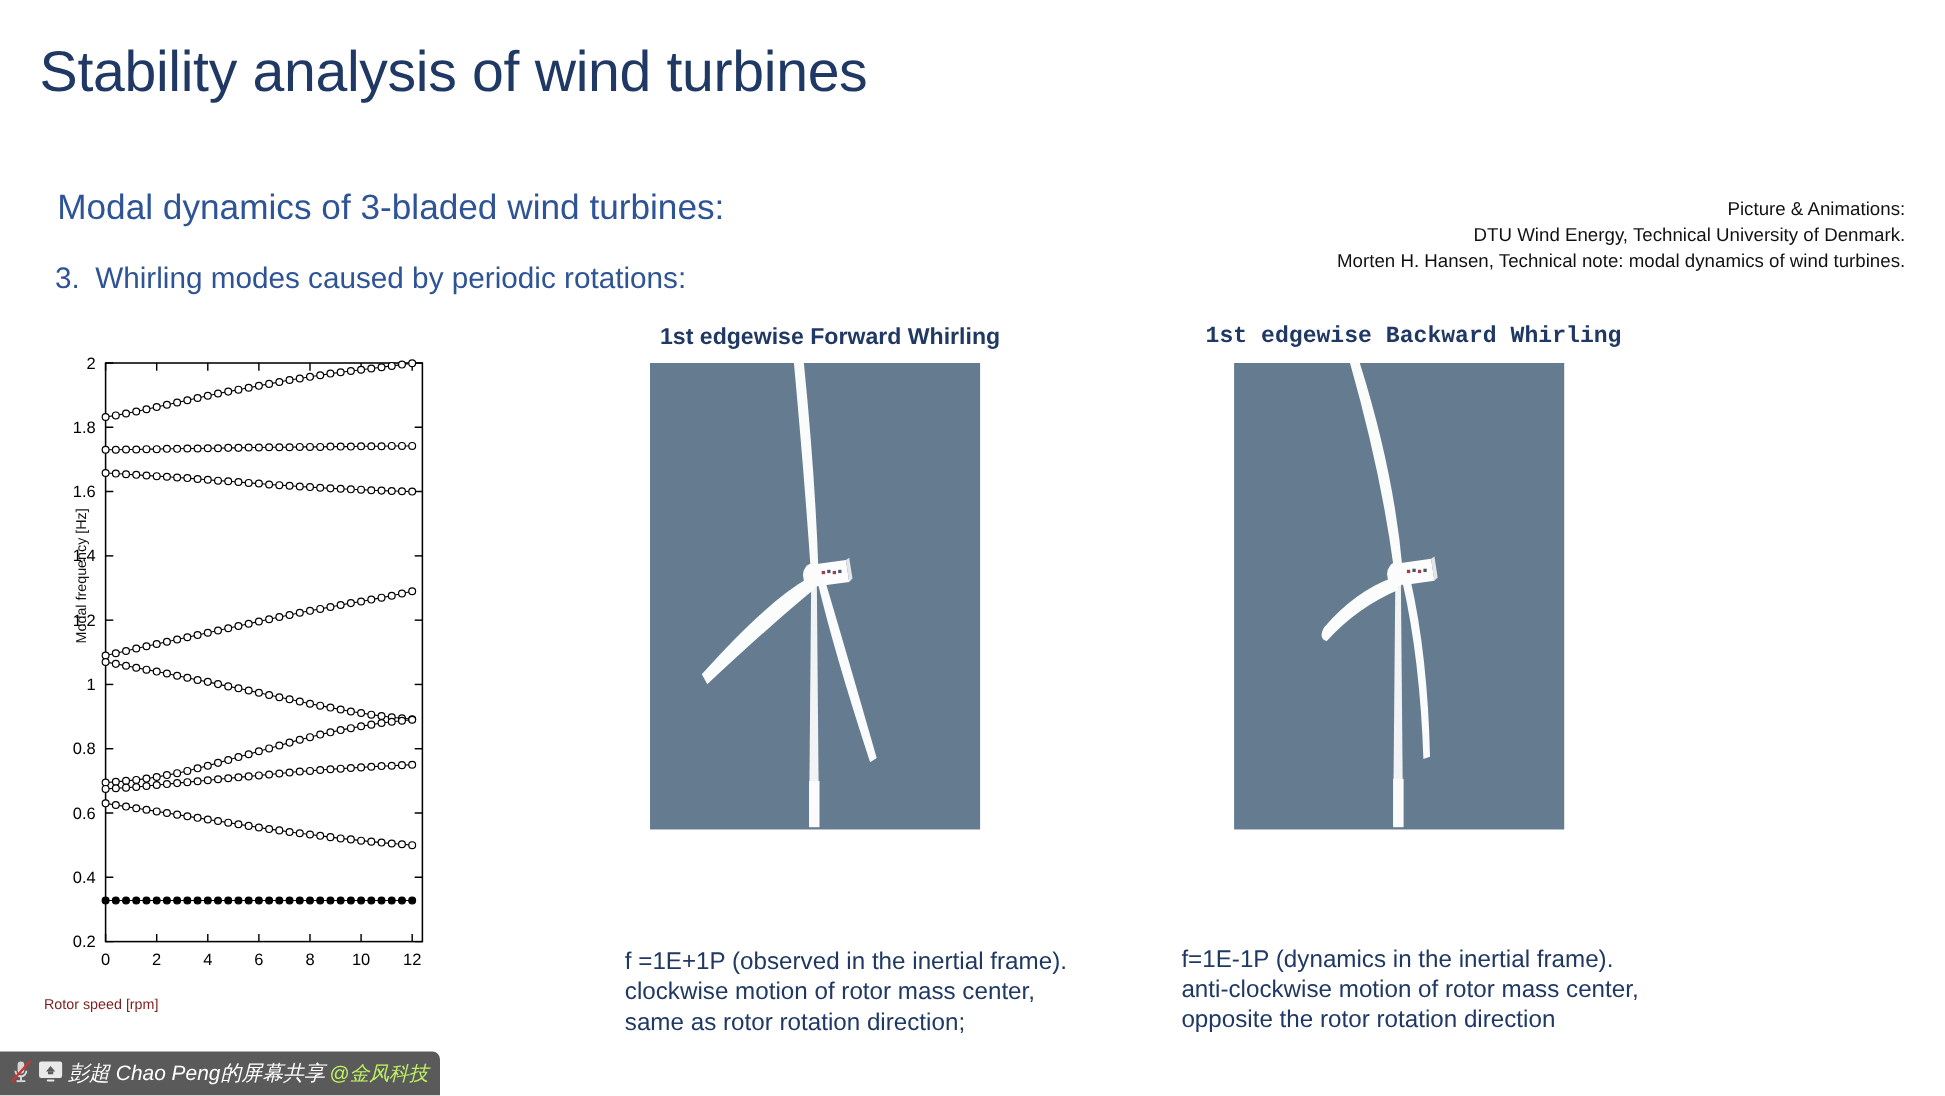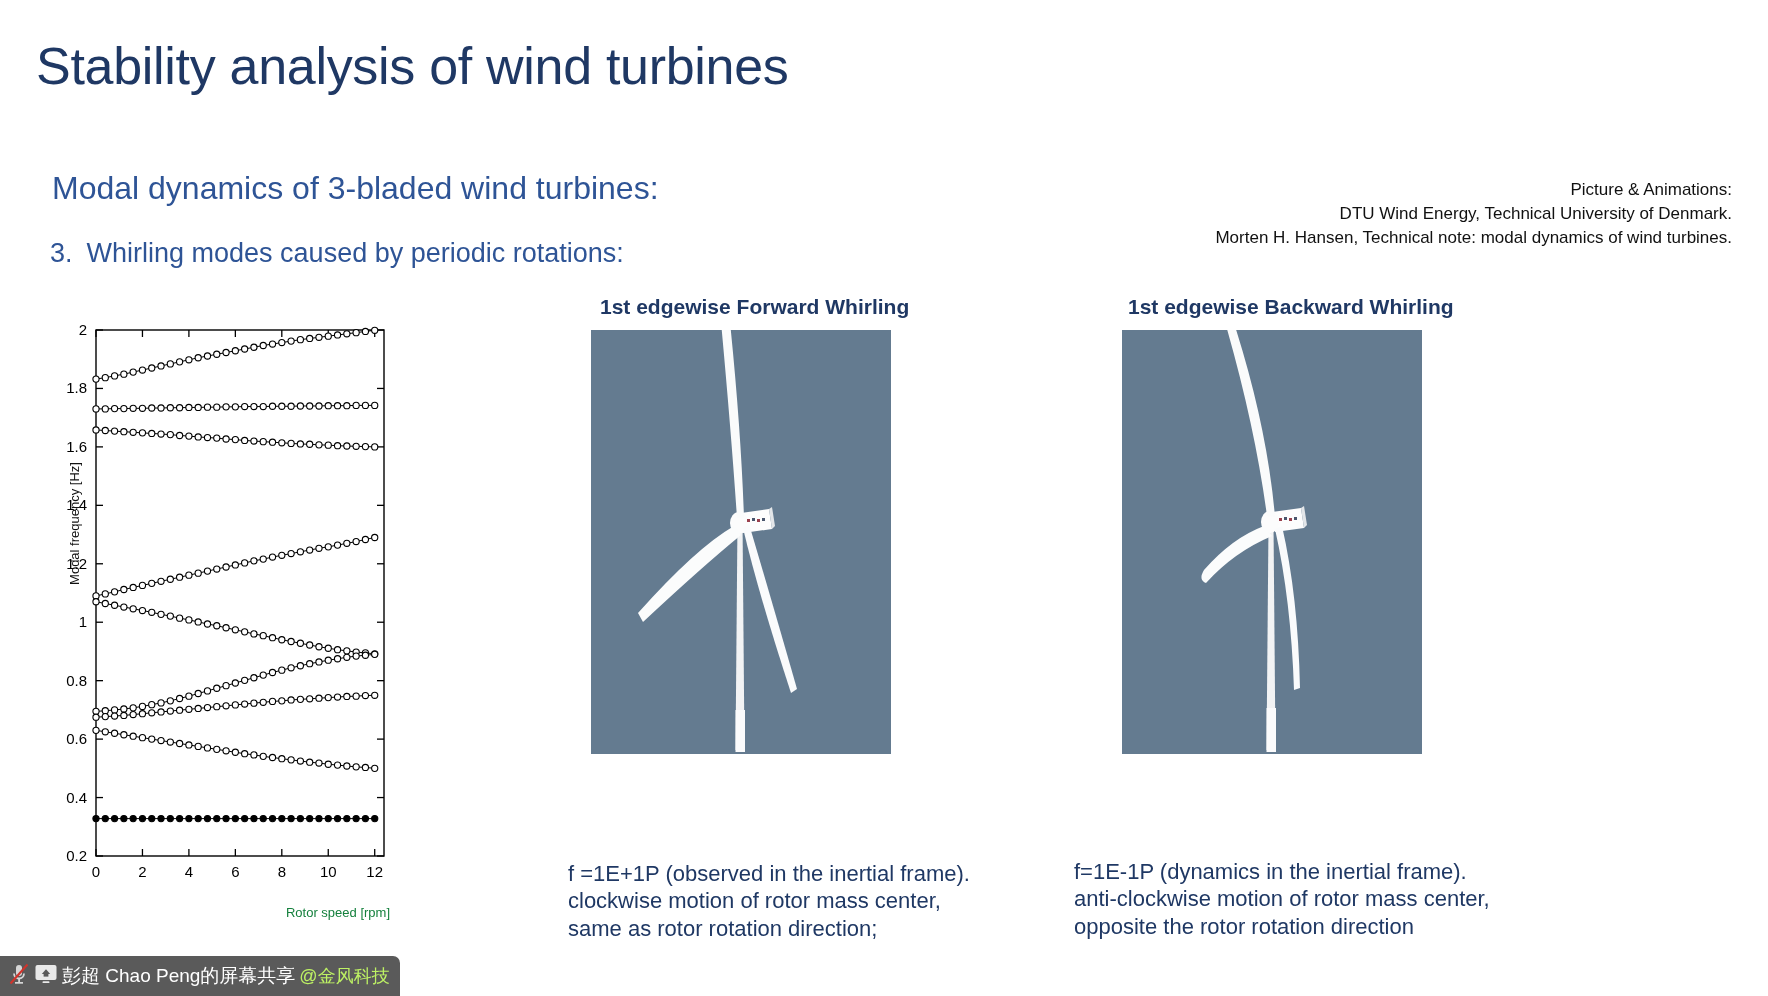--- a/index.html
+++ b/index.html
@@ -51,22 +51,22 @@
     left: -46px; top: 198px;
     transform: rotate(-90deg);
     transform-origin: center;
     font-size: 13px; color: #111;
     white-space: nowrap;
     width: 160px; text-align: center;
   }
   #chart-xlabel {
     position: absolute;
     left: 0; right: 0; bottom: -2px;
-    text-align: right;
-    font-size: 13px; color: #15803d;
+    text-align: left;
+    font-size: 13px; color: #7f1d1d;
   }
   #chart-svg { position: absolute; left: 0; top: 0; }
   
   .panel-heading {
     position: absolute;
     font-size: 21px; font-weight: bold;
     color: #1f3864;
     text-align: left;
     white-space: nowrap;
   }
@@ -84,20 +84,21 @@
   }
   
   #taskbar {
     position: absolute; left: 0; bottom: 0;
     height: 40px; width: 400px;
     background: #5a5a5a;
     border-top-right-radius: 7px;
     display: flex; align-items: center;
     padding: 0 12px 0 8px;
     gap: 4px;
+    font-style: italic;
   }
   #taskbar .share-text {
     color: #ffffff; font-size: 19px;
     white-space: nowrap;
   }
   #taskbar .share-company {
     color: #bef264; font-size: 18px;
     white-space: nowrap;
   }
   .tb-icon { display: block; }
@@ -499,21 +500,21 @@
         <rect x="166" y="189" width="3" height="3" fill="#8a2130"></rect>
         <rect x="171" y="188" width="3" height="3" fill="#2b3a55"></rect>
       </g>
     </svg>
   </div>
 
   <div class="panel-caption" style="left:568px; top:860px; width:470px;">f =1E+1P   (observed in the inertial frame).
 clockwise motion of rotor mass center,
 same as rotor rotation direction;</div>
 
-  <div class="panel-heading" style="left:1128px; top:295px; width:290px;">1st edgewise Backward Whirling</div>
+  <div class="panel-heading" style="left:1096px; top:295px; width:290px;font-family:Liberation Mono, monospace;">1st edgewise Backward Whirling</div>
 
   <div class="anim-frame" style="left:1122px; top:330px; width:300px; height:424px;">
     <svg class="anim-svg" viewBox="0 0 300 424" preserveAspectRatio="none">
       <rect x="0" y="0" width="300" height="424" fill="#647b90"></rect>
 
       <path d="M146.5 195 L151.5 195 L153.5 420 L144.5 420 Z" fill="#f2f3f4"></path>
       <rect x="144.5" y="378" width="9.5" height="44" fill="#fbfbfc"></rect>
 
       <path d="M150 182 L179 178 L182 198 L153 202 Z" fill="#fdfdfd"></path>
       <path d="M179 178 L182 198 L185 195 L182 176 Z" fill="#e3e6e9"></path>

